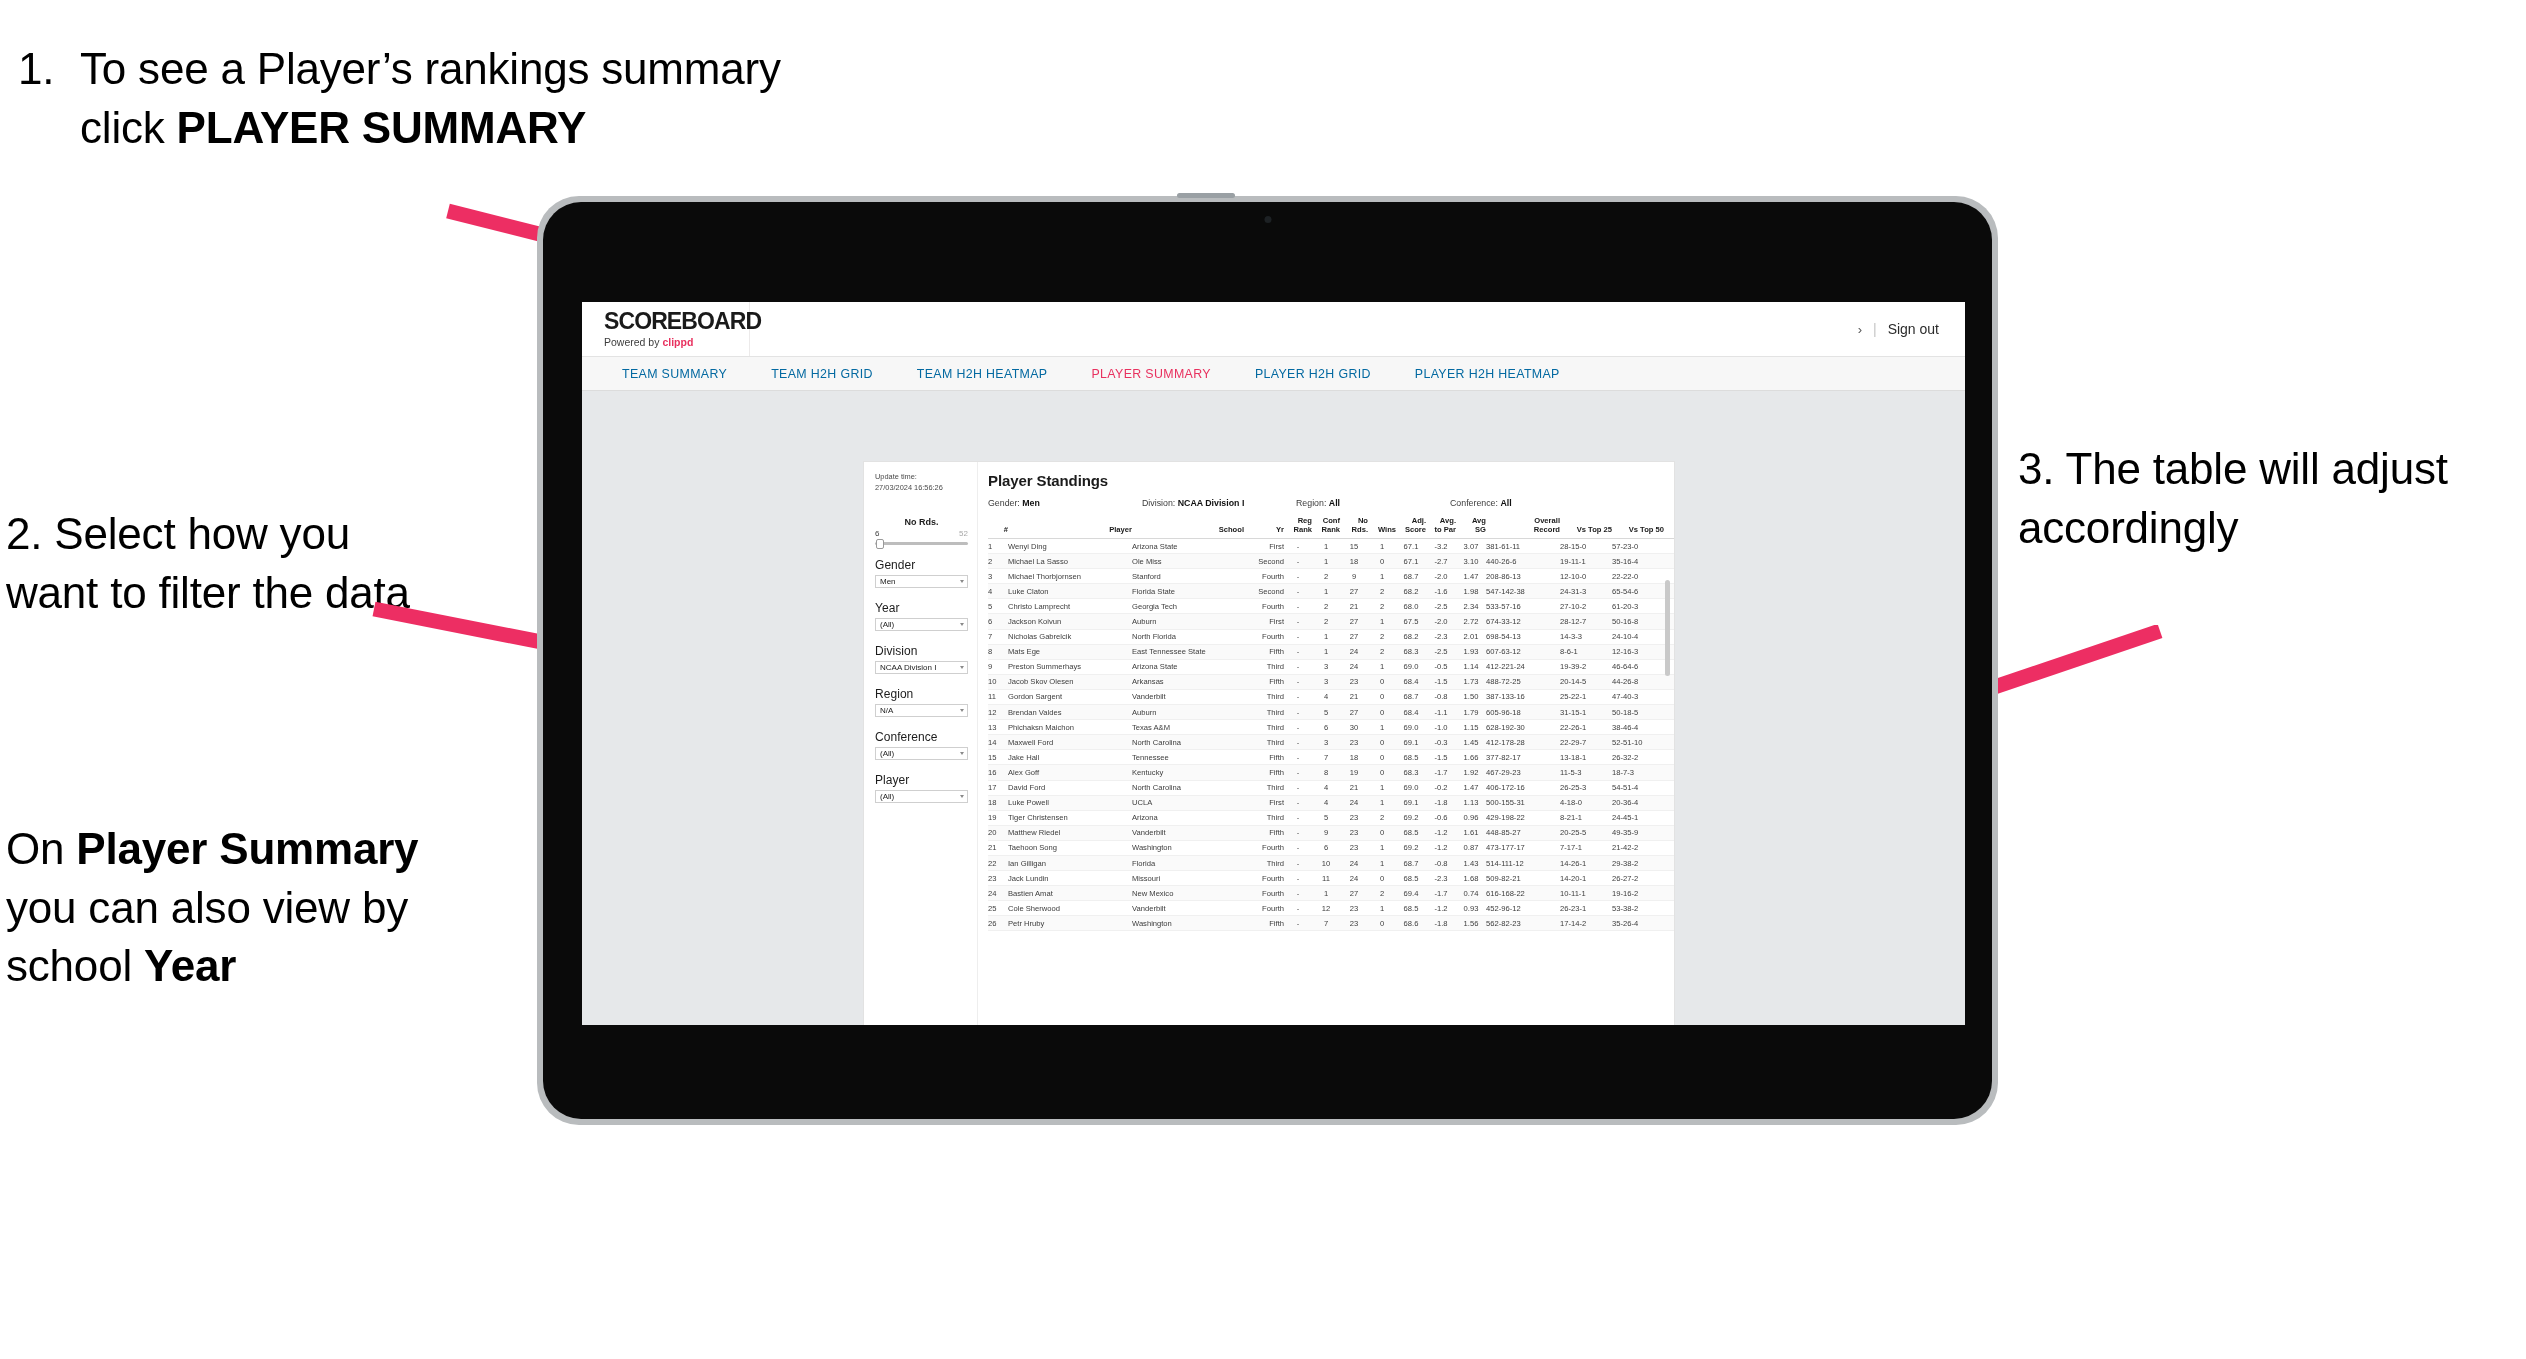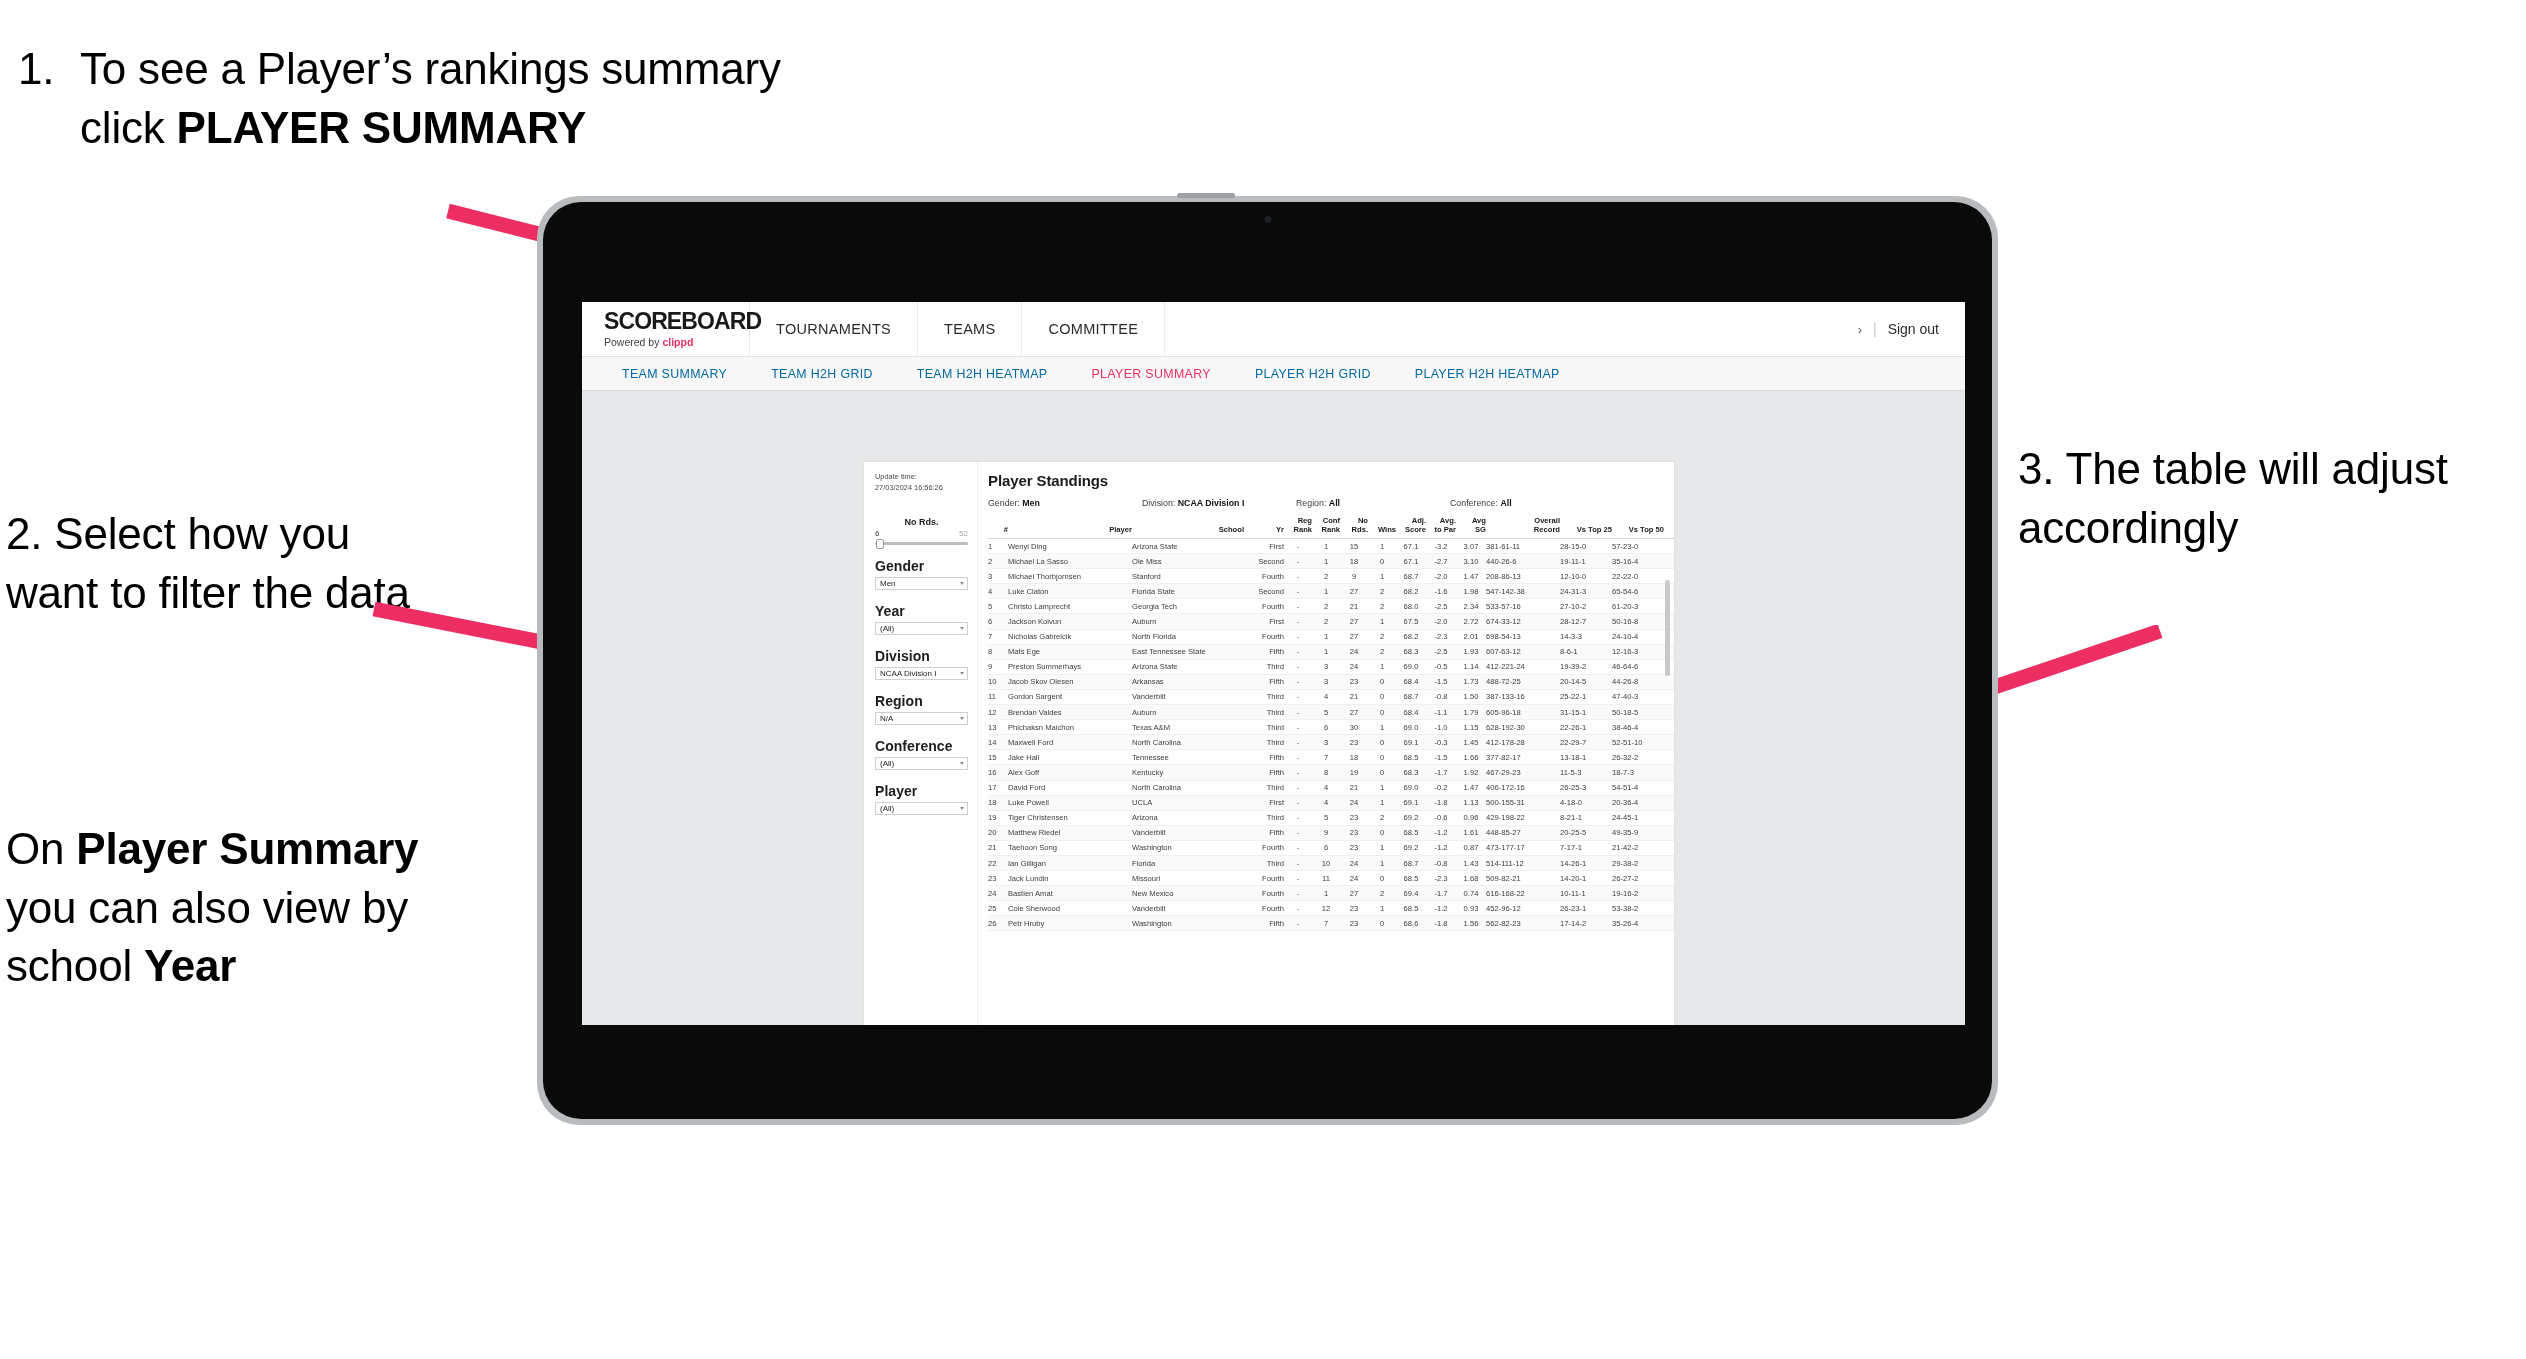--- a/index.html
+++ b/index.html
@@ -137,21 +137,21 @@
     background: #ffffff;
     border-right: 1px solid #eeeeee;
     padding: 8px 9px 0 11px;
     flex-shrink: 0;
   }
   .upd-block { padding: 2px 0 6px 0; }
   .upd-line { font-size: 7.4px; color: #4a4a4a; line-height: 1.45; }
 
   .filter-group { margin-top: 13px; }
   .filter-label {
-    font-size: 14px; color: #1c1c1c; font-weight: 700;
+    font-size: 12px; color: #1c1c1c; font-weight: 400;
     margin-bottom: 3px; letter-spacing: 0.05px;
   }
   .filter-select {
     height: 13px;
     border: 1px solid #cfcfcf;
     background: #fff;
     display: flex; align-items: center;
     justify-content: space-between;
     padding: 0 3px 0 4px;
     font-size: 8px; color: #222;
@@ -305,25 +305,20 @@
     <div class="cam"></div>
 
     <div id="screen">
 
       <div id="app-header">
         <div class="brand">
           <div class="brand-title">SCOREBOARD</div>
           <div class="brand-sub">
             <span>Powered by </span><span class="accent">clippd</span>
           </div>
-        </div>
-        <div class="topnav">
-          <div class="topnav-item">TOURNAMENTS</div>
-          <div class="topnav-item">TEAMS</div>
-          <div class="topnav-item">COMMITTEE</div>
         </div>
         <div class="topnav-spacer"></div>
         <div class="topright">
           <span class="chev">›</span>
           <span class="divider">|</span>
           <span>Sign out</span>
         </div>
       </div>
 
       <div id="subnav">

